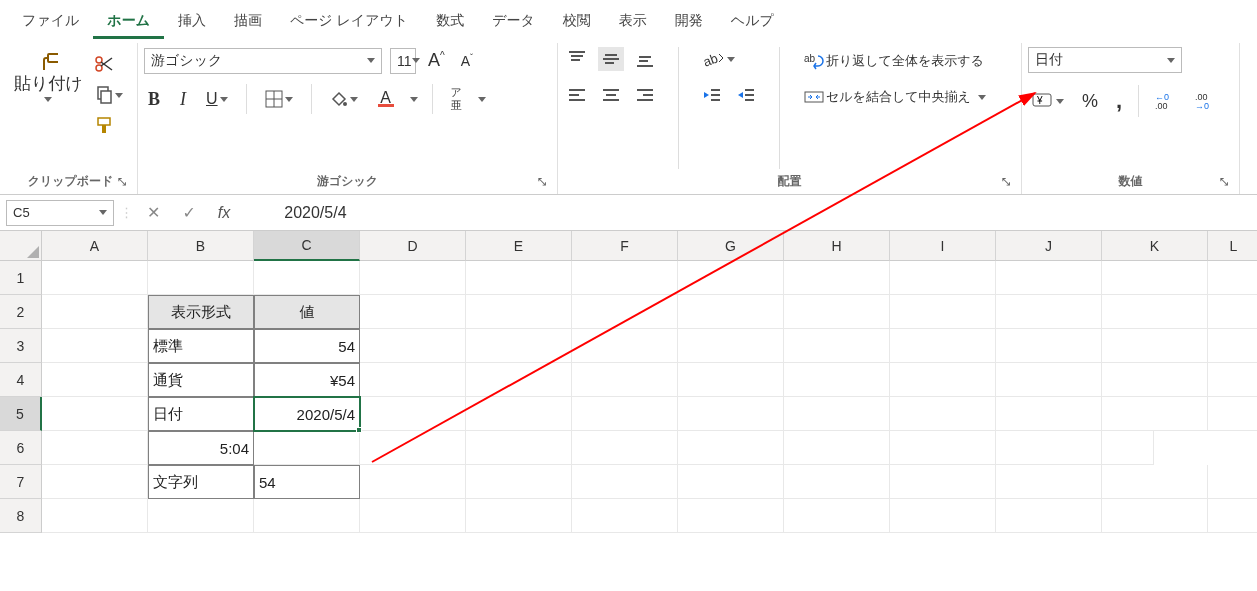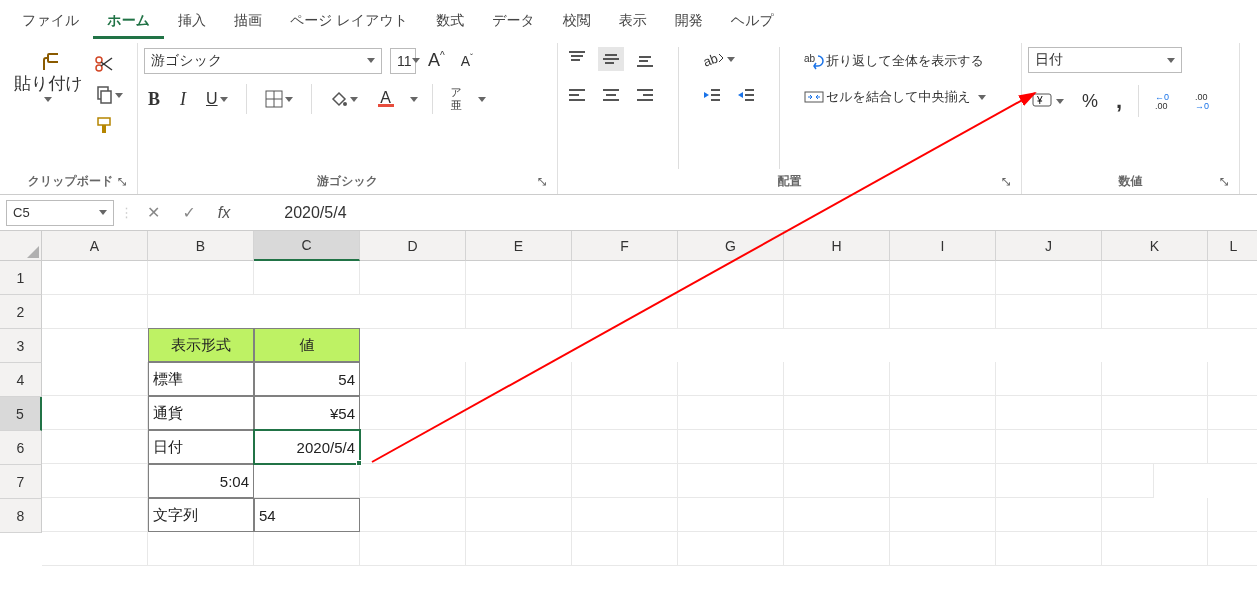--- a/index.html
+++ b/index.html
@@ -134,21 +134,21 @@
   .ch.sel { background: #d9d9d9; border-bottom: 2px solid #217346; }
   .cw-A { width: 106px; }
   .cw-B, .cw-C, .cw-D, .cw-E, .cw-F, .cw-G, .cw-H, .cw-I, .cw-J, .cw-K { width: 106px; }
   .cw-L { width: 52px; }
   .rows { display: flex; flex-direction: column; }
   .srow { display: flex; }
   .cell { height: 34px; border-right: 1px solid #e8e8e8; border-bottom: 1px solid #e8e8e8; padding: 0 4px; display: flex; align-items: center; font-size: 15px; color: #222; }
   .al-r { justify-content: flex-end; }
   .al-c { justify-content: center; }
   .tbl-b { border: 1px solid #808080 !important; }
-  .tbl-hdr { background: #bef264; margin-top: 33px; }
+  .tbl-hdr { background: #e5e5e5; }
   .sel-cell { outline: 2px solid #217346; outline-offset: -1px; position: relative; z-index: 2; }
   .sel-handle { position: absolute; right: -3px; bottom: -3px; width: 6px; height: 6px; background: #217346; border: 1px solid #fff; }
   .number-format-box {
     border: 1px solid #bbb;
     width: 154px;
     height: 26px;
     display: flex; align-items: center; justify-content: space-between;
     padding: 0 6px;
     background: #fff;
     font-size: 14px;

